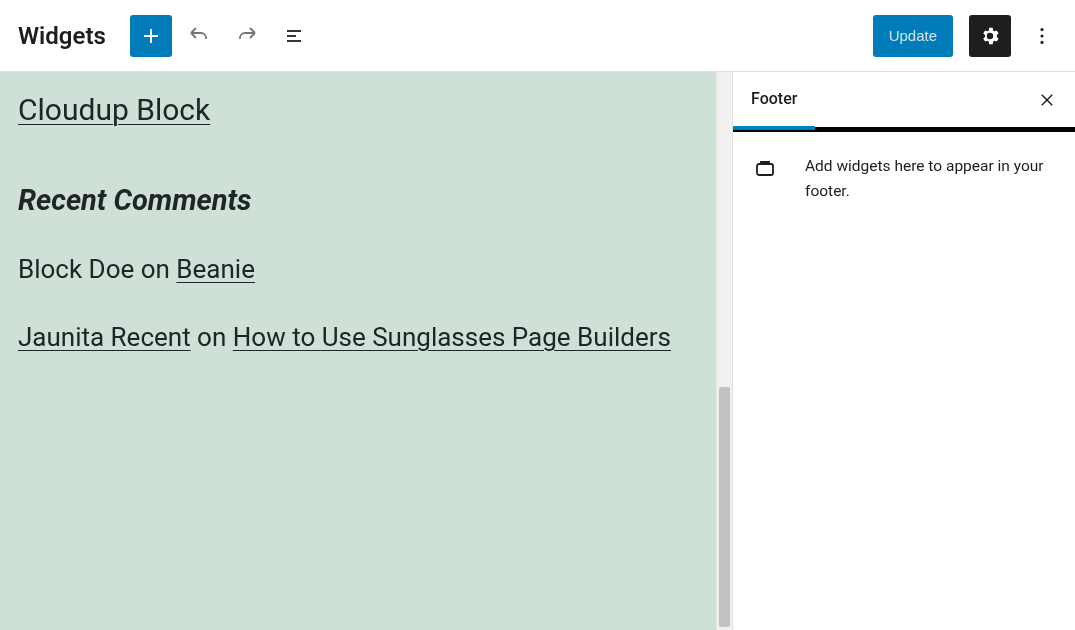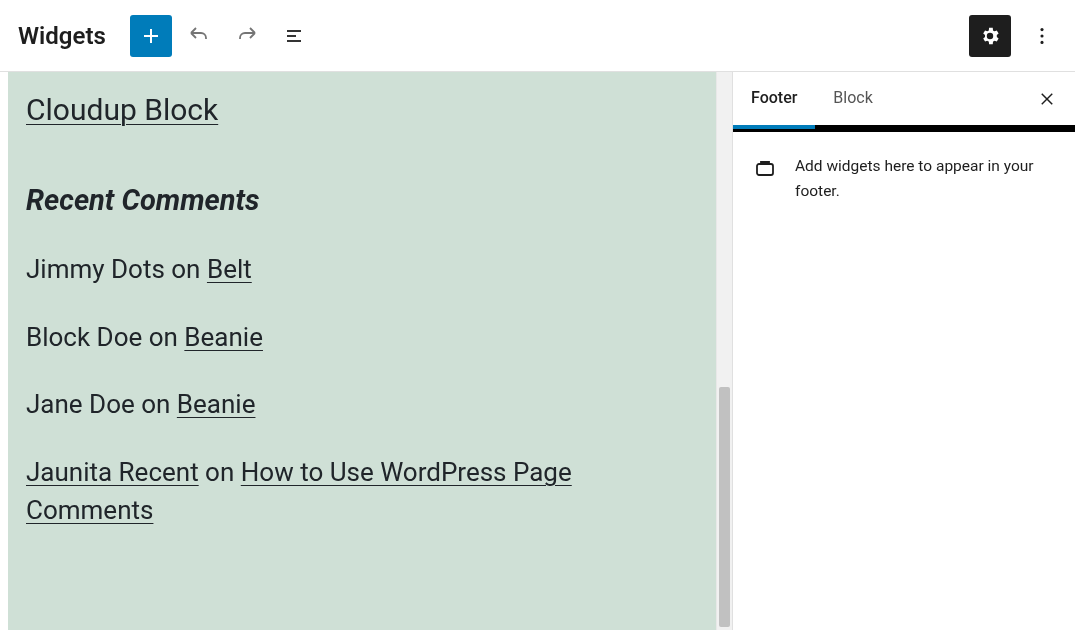--- a/index.html
+++ b/index.html
@@ -65,21 +65,20 @@
     }
     .btn-options {
       width: 42px;
       height: 42px;
       color: #1e1e1e;
       margin-left: 4px;
     }
     .body-area {
       display: flex;
       height: 558px;
-      padding-left: 8px;
     }
     .editor {
       flex: 1;
       background: #cfe0d6;
       padding: 20px 18px;
       position: relative;
       overflow: hidden;
       color: #20252a;
     }
     .link-title {
@@ -132,21 +131,21 @@
       width: 343px;
       background: #fff;
       border-left: 1px solid #e0e0e0;
       display: flex;
       flex-direction: column;
     }
     .tabs {
       display: flex;
       align-items: center;
       height: 60px;
-      border-bottom: 7px solid #000000;
+      border-bottom: 5px solid #000000;
       padding: 0 8px 0 0;
     }
     .tab {
       padding: 0 18px;
       height: 60px;
       display: inline-flex;
       align-items: center;
       font-size: 16px;
       color: #555;
       cursor: pointer;
@@ -164,21 +163,21 @@
       height: 40px;
       display: inline-flex;
       align-items: center;
       justify-content: center;
       color: #1e1e1e;
       cursor: pointer;
     }
     .panel-content {
       padding: 22px 20px;
       display: flex;
-      gap: 18px;
+      gap: 28px;
       align-items: flex-start;
     }
     .panel-icon {
       flex-shrink: 0;
       color: #1e1e1e;
       margin-top: 2px;
     }
     .panel-text {
       font-size: 15.5px;
       color: #1e1e1e;
@@ -207,62 +206,56 @@
       </svg>
   </button>
   <button class="btn btn-icon-toolbar" style="color:#1e1e1e">
     <svg width="24" height="24" viewBox="0 0 24 24" fill="none" stroke="currentColor" stroke-width="1.8">
         <line x1="4" y1="7" x2="18" y2="7"></line>
         <line x1="4" y1="12" x2="13" y2="12"></line>
         <line x1="4" y1="17" x2="18" y2="17"></line>
       </svg>
   </button>
   <div class="toolbar-spacer"></div>
+  <button class="btn btn-update">Update</button>
   <button class="btn btn-settings">
     <svg width="22" height="22" viewBox="0 0 24 24" fill="currentColor">
         <path d="M19.4 13a7.5 7.5 0 0 0 0-2l2-1.6-2-3.4-2.4.9a7.5 7.5 0 0 0-1.7-1L15 3h-4l-.3 2.9a7.5 7.5 0 0 0-1.7 1l-2.4-.9-2 3.4L6.6 11a7.5 7.5 0 0 0 0 2l-2 1.6 2 3.4 2.4-.9a7.5 7.5 0 0 0 1.7 1L11 21h4l.3-2.9a7.5 7.5 0 0 0 1.7-1l2.4.9 2-3.4zM12 15.5A3.5 3.5 0 1 1 15.5 12 3.5 3.5 0 0 1 12 15.5z"></path>
       </svg>
   </button>
   <button class="btn btn-options">
     <svg width="22" height="22" viewBox="0 0 24 24" fill="currentColor">
         <circle cx="12" cy="5" r="1.7"></circle>
         <circle cx="12" cy="12" r="1.7"></circle>
         <circle cx="12" cy="19" r="1.7"></circle>
       </svg>
   </button>
 </div>
 
 <div class="body-area">
   <div class="editor">
     <a class="link-title">Cloudup Block</a>
     <h2 class="section-heading">Recent Comments</h2>
     <ul class="comments-list">
       <li>
-        <span>Jimmy Dots</span><span> on </span><a class="ul">Belt</a>
-      </li>
-      <li>
         <span>Block Doe</span><span> on </span><a class="ul">Beanie</a>
       </li>
       <li>
-        <span>Jane Doe</span><span> on </span><a class="ul">Beanie</a>
-      </li>
-      <li>
-        <a class="ul">Jaunita Recent</a><span> on </span><a class="ul">How to Use WordPress Page Comments</a>
+        <a class="ul">Jaunita Recent</a><span> on </span><a class="ul">How to Use Sunglasses Page Builders</a>
       </li>
     </ul>
   </div>
 
   <div class="scrollbar-track">
     <div class="scrollbar-thumb"></div>
   </div>
 
   <div class="sidebar">
     <div class="tabs">
       <div class="tab active">Footer</div>
-      <div class="tab">Block</div>
       <div class="tab-close">
         <svg width="18" height="18" viewBox="0 0 24 24" fill="none" stroke="currentColor" stroke-width="2">
             <line x1="5" y1="5" x2="19" y2="19"></line>
             <line x1="19" y1="5" x2="5" y2="19"></line>
           </svg>
       </div>
     </div>
     <div class="panel-content">
       <span class="panel-icon">
         <svg width="24" height="24" viewBox="0 0 24 24" fill="none" stroke="currentColor" stroke-width="1.8">

